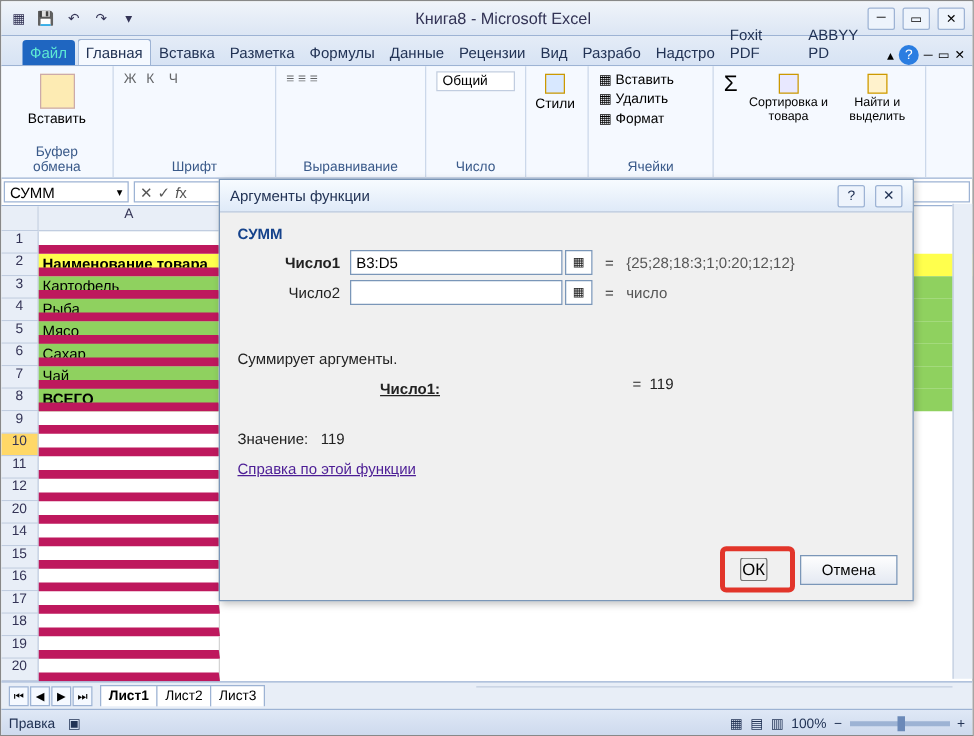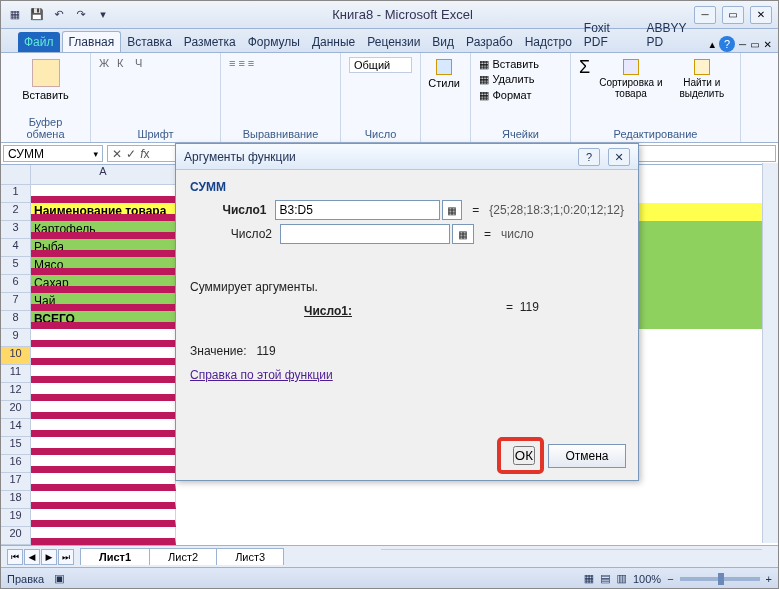--- a/index.html
+++ b/index.html
@@ -33,46 +33,46 @@
 .col-area { flex:1;}
 .col-hdrs { display:flex; height:20px;}
 .col-hdr { border-right:1px solid #c1cde0; border-bottom:1px solid #c1cde0; background:#e8eef7; text-align:center; font-size:11px; color:#335;}
 .corner { width:30px; height:20px; background:#e8eef7; border-right:1px solid #c1cde0; border-bottom:1px solid #c1cde0;}
 .cells { }
 .row { display:flex; height:18px;}
 .cell { border-right:1px solid #d4d4d4; border-bottom:7px solid #be185d; padding:1px 3px; font-size:12px; overflow:hidden; white-space:nowrap;}
 .cA { width:145px;}
 .yellowrow { background:#ffff4d; font-weight:bold;}
 .greenrow { background:#8fd15f;}
-.dialog { position:absolute; left:174px; top:142px; width:464px; height:338px; background:#f0f0f0; border:1px solid #7a96b8; box-shadow:2px 2px 6px rgba(0,0,0,0.25); font-size:12px;}
+.dialog { position:absolute; left:174px; top:142px; width:556px; height:338px; background:#f0f0f0; border:1px solid #7a96b8; box-shadow:2px 2px 6px rgba(0,0,0,0.25); font-size:12px;}
 .dlg-title { height:26px; background:linear-gradient(#f7fbff,#dfeaf8); border-bottom:1px solid #b8c8de; display:flex; align-items:center; padding:0 8px; color:#235;}
 .dlg-title .dtr { margin-left:auto; display:flex; gap:8px;}
 .dlg-title .dtr div{ width:22px; height:18px; border:1px solid #9db3d4; border-radius:2px; background:#eef4fc; text-align:center; line-height:16px; font-size:11px;}
 .dlg-body { padding:10px 14px; color:#222; position:relative; height:calc(100% - 26px);}
 .fn-name { color:#15428b; font-weight:bold; margin-bottom:6px;}
 .arg-row { display:flex; align-items:center; margin:4px 0;}
 .arg-row .albl { width:90px; text-align:right; font-weight:bold; padding-right:8px;}
 .arg-row .albl.plain { font-weight:normal;}
 .arg-row input { width:170px; height:20px; border:1px solid #7a96b8; padding:0 4px; font-size:12px;}
 .refbtn { width:22px; height:20px; border:1px solid #7a96b8; margin-left:2px; background:#fff; display:flex;align-items:center;justify-content:center;}
 .eq { padding:0 10px;}
 .preview { color:#555;}
 .desc { margin-top:36px; color:#222;}
 .argdesc { margin-top:10px; display:flex;text-decoration:underline;}
 .argdesc .al { width:90px; text-align:right; font-weight:bold; padding-right:8px;}
 .argdesc .ad { flex:1; color:#222; line-height:1.3;}
 .val-row { margin-top:26px;}
 .link { color:#4c1d95; text-decoration:underline; cursor:pointer; display:inline-block; margin-top:10px;}
 .dlg-buttons { position:absolute; right:12px; bottom:12px; display:flex; gap:8px; align-items:center;}
 .dlg-buttons button { width:78px; height:24px; border:1px solid #7a96b8; background:linear-gradient(#fefefe,#e4e9f2); font-size:12px; cursor:pointer;}
-.ok-hi { border:4px solid #e2352a; border-radius:5px; padding:5px 5px 5px 12px; position:absolute; right:94px; bottom:6px;}
+.ok-hi { border:4px solid #e2352a; border-radius:5px; padding:5px 18px 5px 12px; position:absolute; right:94px; bottom:6px;}
 .sheet-tabs { height:22px; background:#e8eef7; border-top:1px solid #9db3d4; display:flex; align-items:center; font-size:11px; padding-left:6px;}
 .nav-arrows { display:flex; gap:1px; margin-right:6px;}
 .nav-arrows div{ width:16px; height:16px; border:1px solid #9db3d4; background:#f5f9ff; text-align:center; line-height:14px; font-size:9px;}
-.stab { padding:2px 18px; background:#fff; border:1px solid #9db3d4; border-bottom:none; margin-right:-1px;}
+.stab { padding:2px 6px; background:#fff; border:1px solid #9db3d4; border-bottom:none; margin-right:-1px;}
 .stab.active { background:#fff; font-weight:bold;}
 .status { height:22px; background:linear-gradient(#dfe8f6,#cdd9ed); border-top:1px solid #9db3d4; display:flex; align-items:center; font-size:11px; padding:0 6px; color:#235;}
 .status .right { margin-left:auto; display:flex; align-items:center; gap:6px;}
 .zoom-slider { width:80px; height:4px; background:#9db3d4; position:relative;}
 .zoom-slider .thumb{position:absolute;left:38px;top:-4px;width:6px;height:12px;background:#6b89b8;}
 .scrollbar-v { position:absolute; right:0; top:162px; width:16px; height:380px; background:#e8eef7; border-left:1px solid #c1cde0;}
 .scrollbar-h { position:absolute; left:380px; bottom:22px; right:16px; height:17px; background:#e8eef7; border-top:1px solid #c1cde0;}
 .help-ico { width:16px;height:16px;border-radius:8px;background:#2a7de1;color:#fff;text-align:center;line-height:16px;font-size:11px;}
 </style>
 </head>
@@ -163,21 +163,20 @@
       <div style="font-size:18px;">Σ</div>
       <div class="big-btn">
         <div class="ico" style="background:#e8e8ff;"></div>
         <span style="font-size:10px;text-align:center;">Сортировка и товара</span>
       </div>
       <div class="big-btn">
         <div class="ico" style="background:#fff2cc;"></div>
         <span style="font-size:10px;text-align:center;">Найти и выделить</span>
       </div>
     </div>
-    <div class="glabel">Редактирование</div>
   </div>
 </div>
 
 <div class="formula-bar">
   <div class="name-box">
     <span>СУММ</span>
     <span style="font-size:9px;">▾</span>
   </div>
   <div class="fx-area">
     <div class="icons">

